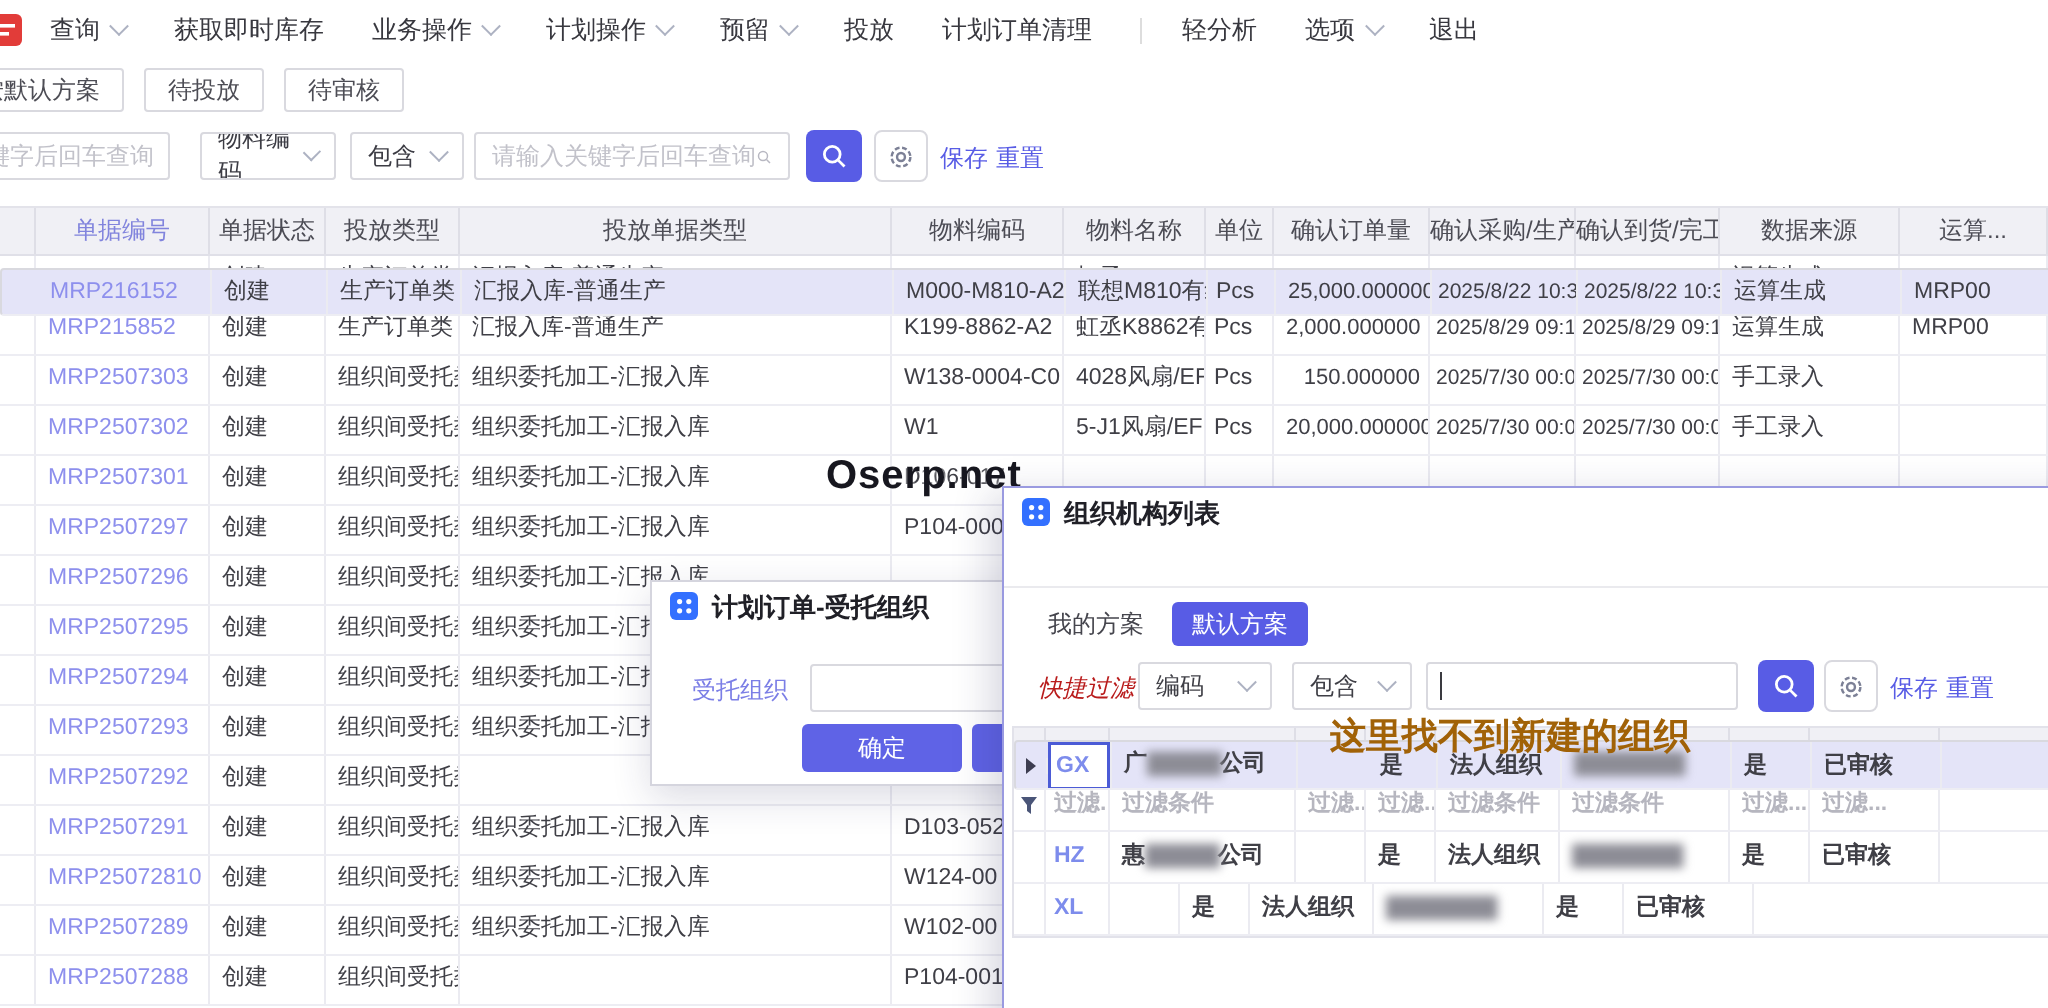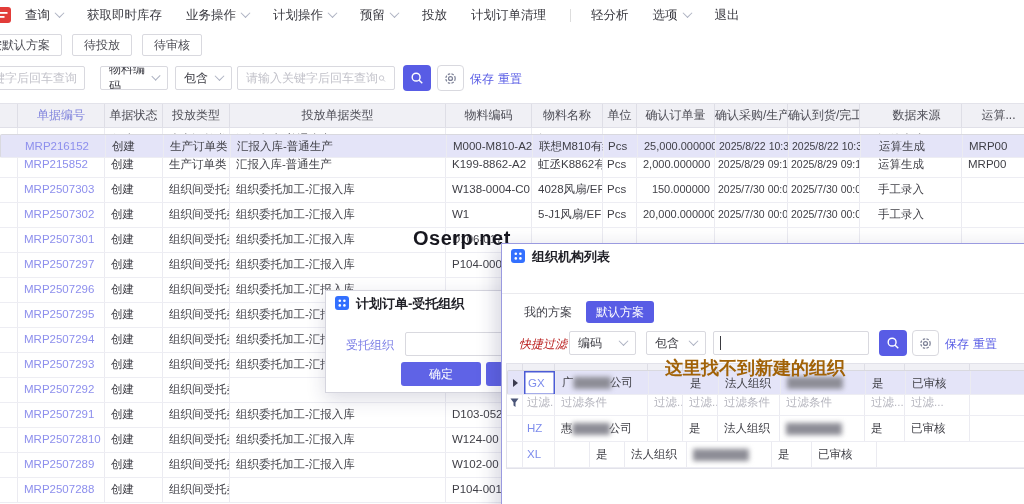--- a/index.html
+++ b/index.html
@@ -58,21 +58,21 @@
   .col-id{width:87px;}
   .col-status{width:58px;}
   .col-type{width:67px;}
   .col-doctype{width:216px;}
   .col-code{width:86px;}
   .col-name{width:71px;}
   .col-unit{width:34px;padding:0 4px;}
   .col-qty{width:78px;}
   .col-d1{width:73px;}
   .col-d2{width:72px;}
-  .col-source{width:90px;margin-left:12px;}
+  .col-source{width:90px;}
   .col-calc{width:74px;}
 
   
   .watermark{position:absolute;left:413px;top:227px;z-index:5;font-size:20px;font-weight:700;color:#17171f;
     letter-spacing:.5px;text-shadow:0 0 2px rgba(255,255,255,.85);}
   .annotation{position:absolute;left:665px;top:356px;z-index:40;color:#a16207;font-size:18px;font-weight:600;white-space:nowrap;}
 
   
   .dialog{position:absolute;background:#fff;box-sizing:border-box;}
   .dtitle{display:flex;align-items:center;height:26px;padding-left:9px;}
@@ -111,21 +111,21 @@
   
   .otable{position:absolute;left:4px;top:119px;width:541px;border:1px solid #e2e2ea;box-sizing:content-box;}
   .ohead{display:flex;height:25px;background:#f0f0f5;border-bottom:1px solid #e0e0e8;}
   .ohc{box-sizing:border-box;border-right:1px solid #dedee6;text-align:center;line-height:24px;color:#4c4c55;
     overflow:hidden;white-space:nowrap;flex:none;}
   .ohid{color:#8184dd;}
   .ofrow{display:flex;height:25px;border-bottom:1px solid #ededf3;background:#fff;}
   .orow{display:flex;height:25px;border-bottom:1px solid #ededf3;background:#fff;}
   .orow.sel{background:#e4e4f8;}
   .otc{box-sizing:border-box;border-right:1px solid #ebebf1;line-height:24px;padding:0 6px;overflow:hidden;
-    white-space:nowrap;flex:none;font-size:11.5px;color:#3f3f46;}
+    white-space:nowrap;flex:none;font-size:11.5px;color:#3f3f46;font-weight:bold;}
   .otc .codelink{color:#7d8cec;}
   .orow.sel .oc-code{background:#fff;box-shadow:inset 0 0 0 1.5px #4b5bd6;}
   .fph{color:#b6b6bf;}
   .oc-ind{width:16px;padding:0 2px;display:flex;align-items:center;justify-content:center;}
   .oc-code{width:32px;padding:0 4px;}
   .oc-name{width:93px;}
   .oc-x{width:35px;}
   .oc-legal{width:35px;}
   .oc-orgtype{width:62px;}
   .oc-blur{width:85px;}

